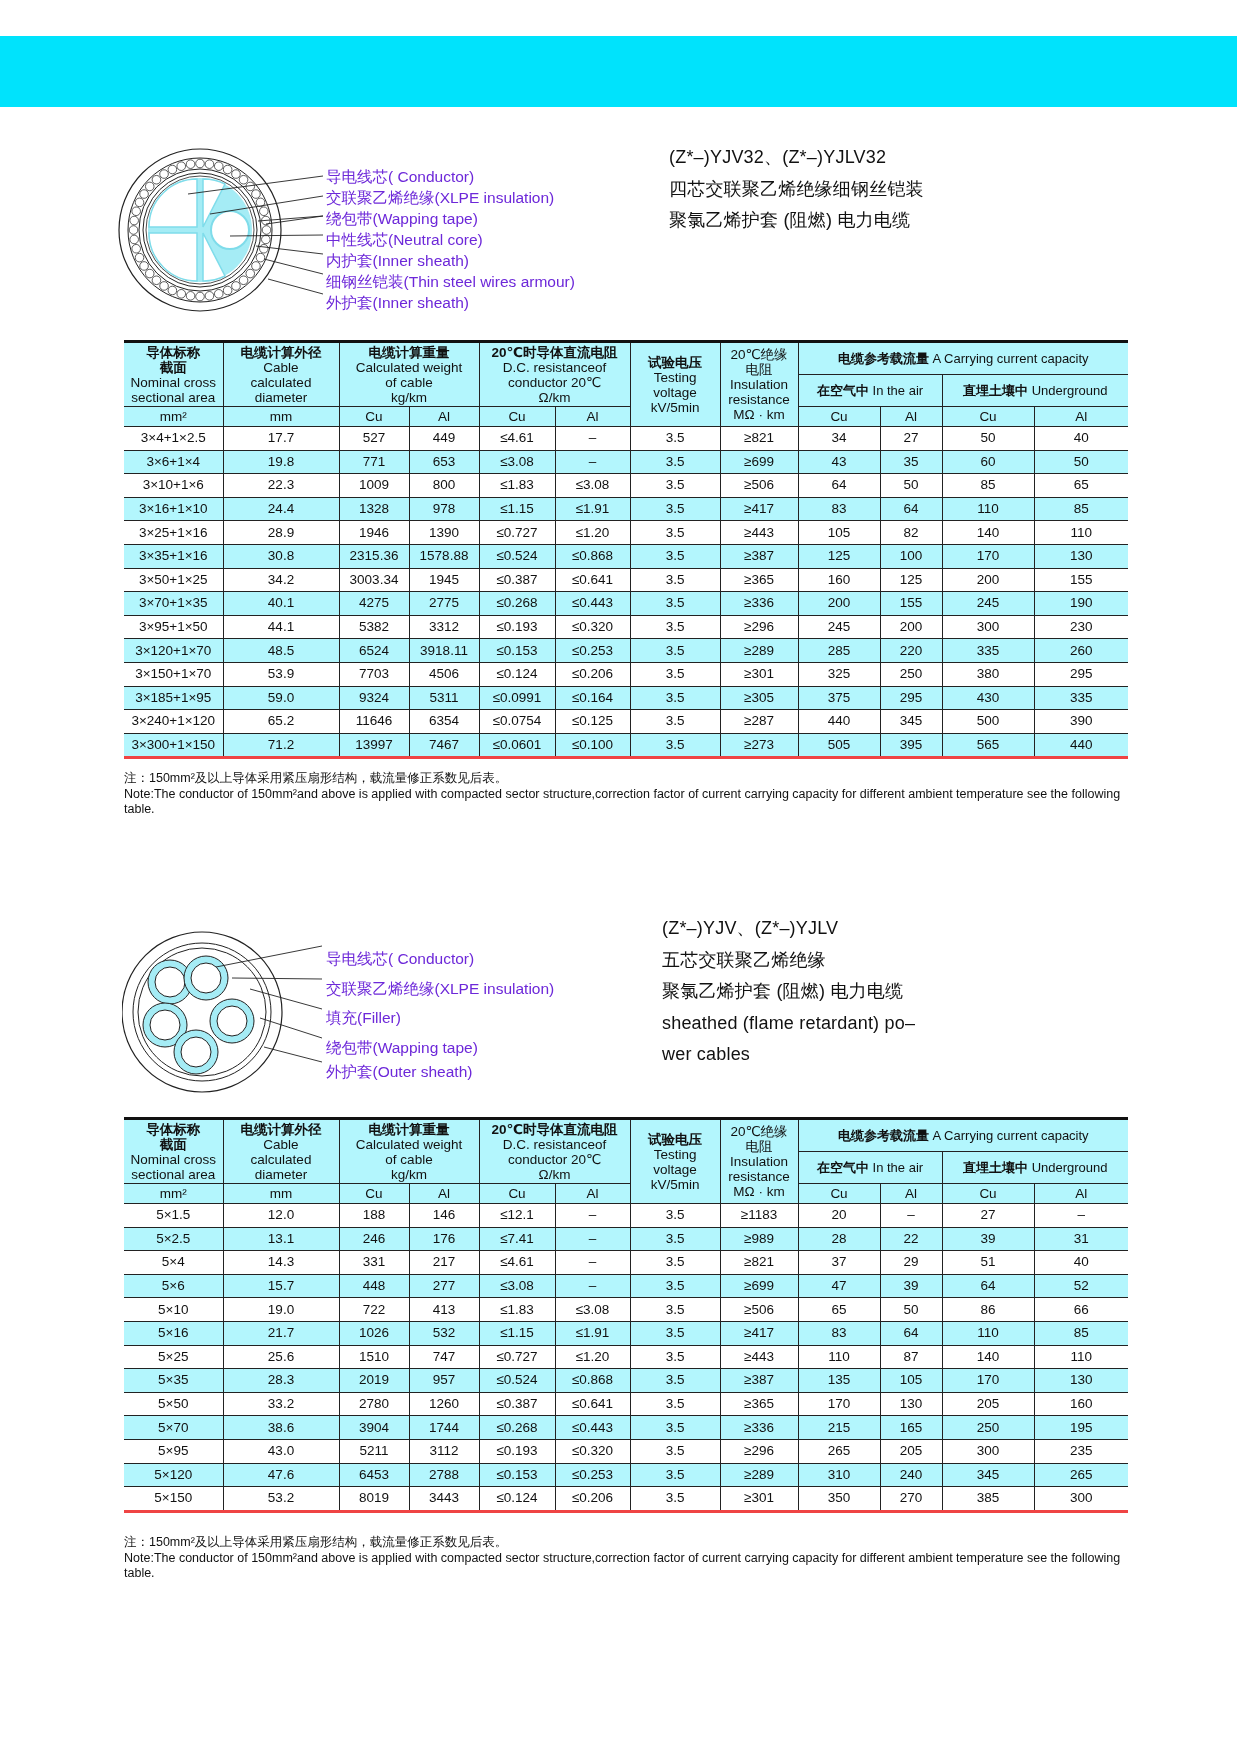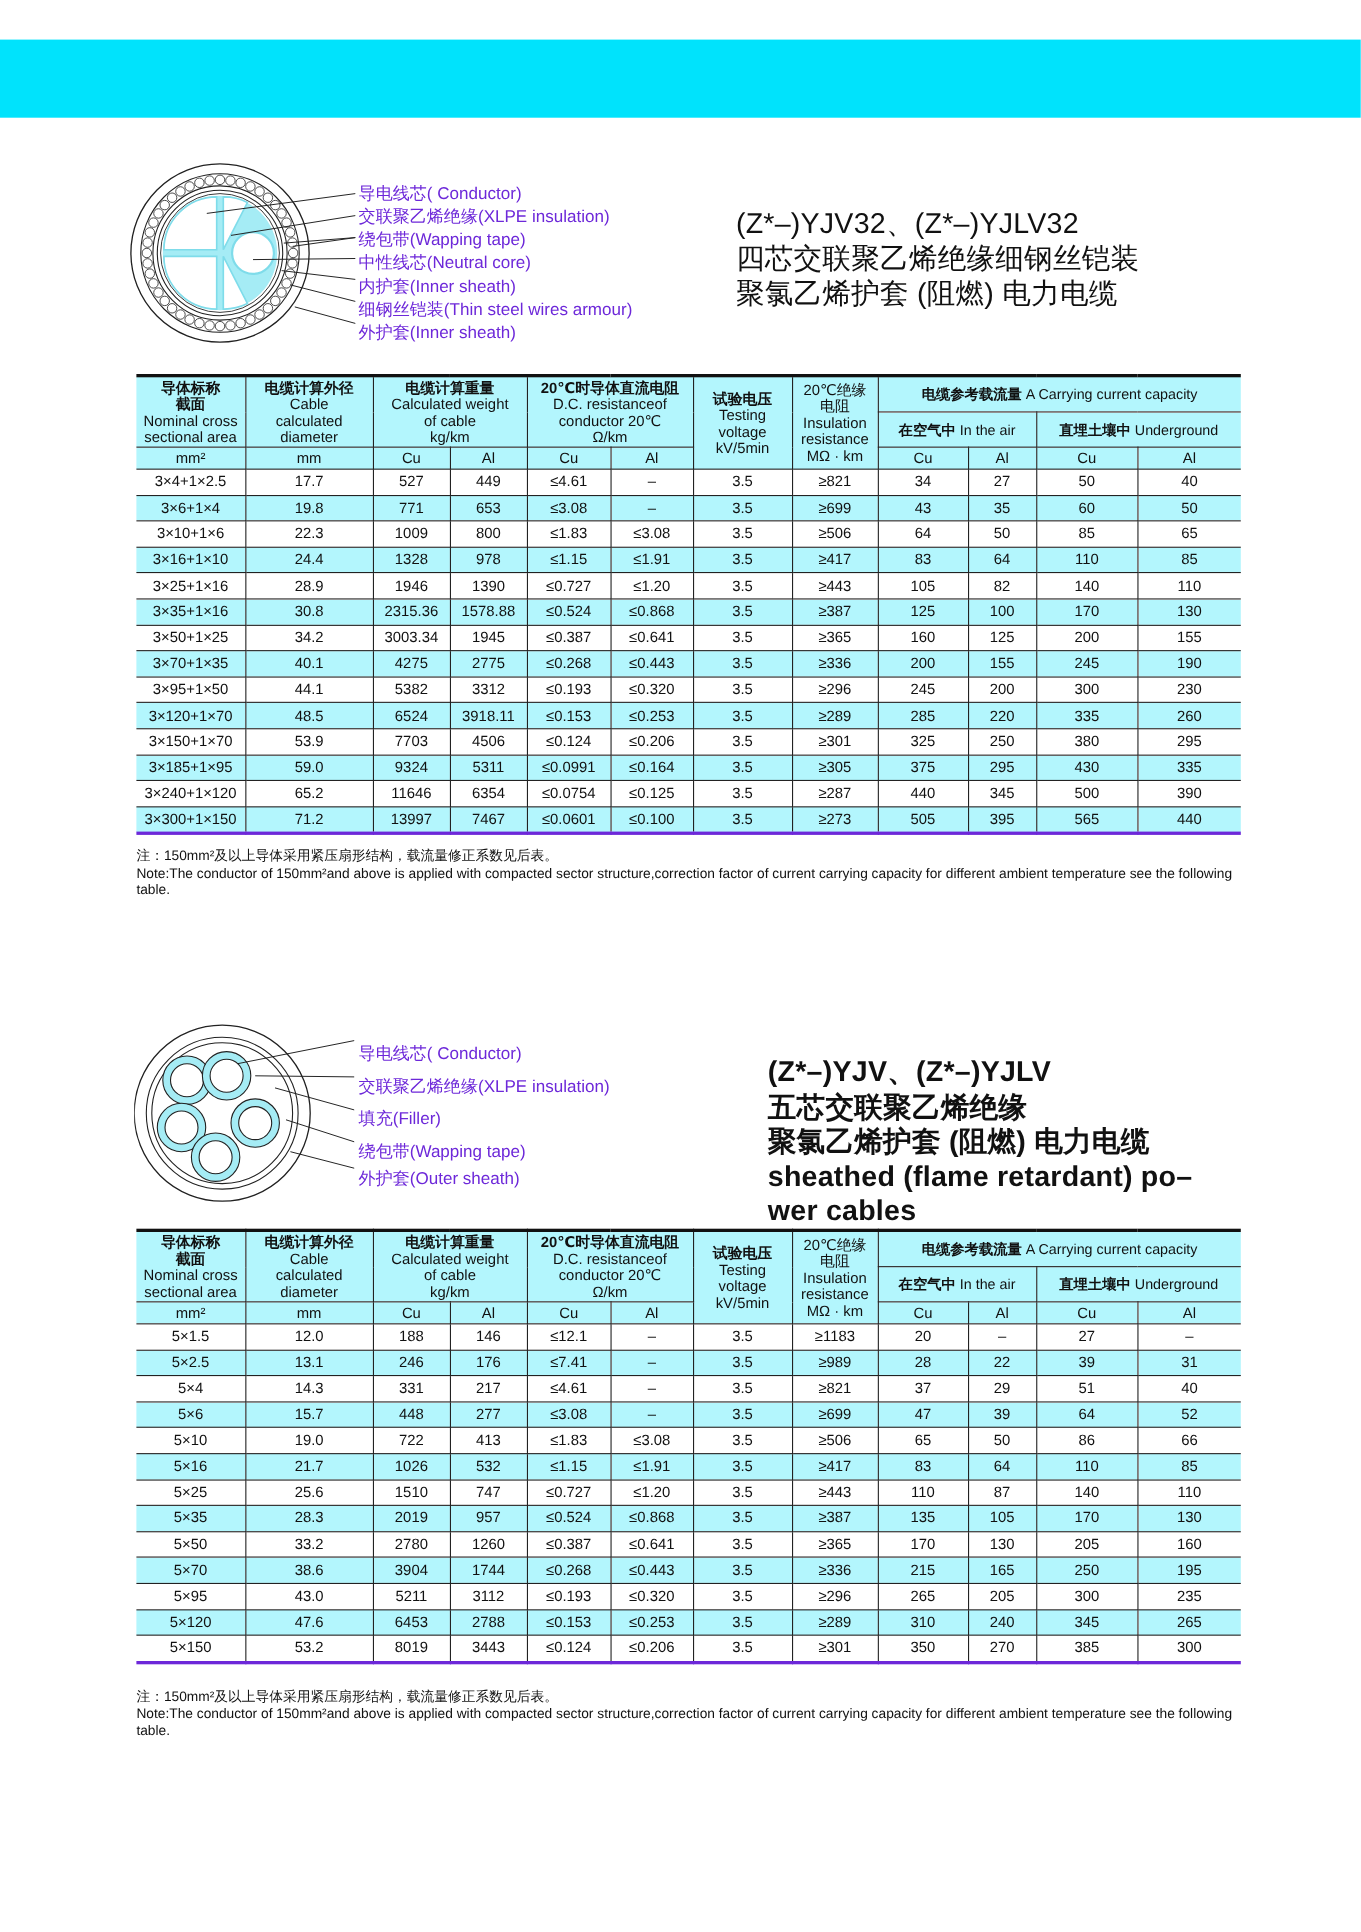--- a/index.html
+++ b/index.html
@@ -3,24 +3,24 @@
 <meta charset="utf-8">
 <style>
   html, body { margin:0; padding:0; background:#ffffff; }
   body { width:1237px; height:1756px; position:relative; overflow:hidden;
          font-family:"Liberation Sans","DejaVu Sans",sans-serif; color:#111; }
   .banner { position:absolute; left:0; top:36px; width:1237px; height:71px; background:#00e3fc; }
   .diagram { position:absolute; }
   .diagram svg { position:absolute; left:0; top:0; }
   .labels { position:absolute; font-size:15.5px; line-height:21px; color:#6d28d9; }
   .labels div { white-space:nowrap; }
-  .title-block { position:absolute; font-size:26px; line-height:31.5px; color:#111; letter-spacing:0.2px;margin-top:46px; }
+  .title-block { position:absolute; font-size:18px; line-height:31.5px; color:#111; letter-spacing:0.2px; }
   .title-block div { white-space:nowrap; }
   table.spec { position:absolute; left:124px; width:1004px; border-collapse:collapse; table-layout:fixed;
-               border-top:3px solid #111; border-bottom:3px solid #6d28d9; }
+               border-top:3px solid #111; border-bottom:3px solid #ef4444; }
   table.spec th, table.spec td { border:1px solid #222; text-align:center; padding:0; overflow:hidden; white-space:nowrap; }
   table.spec tr > :first-child { border-left:none; }
   table.spec tr > :last-child { border-right:none; }
   table.spec thead th { background:#b3f6fd; font-weight:normal; font-size:13.5px; line-height:15px; color:#111; }
   table.spec thead th.grp { font-size:13px; }
   table.spec thead th .zh { font-weight:bold; }
   table.spec tbody td { font-size:13.5px; height:22.6px; line-height:22px; color:#111; }
   table.spec tbody tr:nth-child(even) td { background:#b3f6fd; }
   .note { position:absolute; left:124px; width:1010px; font-size:12.5px; line-height:15.5px; color:#111; }
   .note .en { letter-spacing:0; }
@@ -430,21 +430,21 @@
     </g>
   </svg>
 </div>
 <div class="labels" style="left:326px;top:944px;line-height:29.5px;">
   <div>导电线芯( Conductor)</div>
   <div>交联聚乙烯绝缘(XLPE  insulation)</div>
   <div>填充(Filler)</div>
   <div style="line-height:29px;">绕包带(Wapping tape)</div>
   <div style="line-height:19px;">外护套(Outer sheath)</div>
 </div>
-<div class="title-block" style="left:698px;top:913px;font-weight:bold;">
+<div class="title-block" style="left:662px;top:913px;">
   <div>(Z*–)YJV、(Z*–)YJLV</div>
   <div>五芯交联聚乙烯绝缘</div>
   <div>聚氯乙烯护套 (阻燃) 电力电缆</div>
   <div>sheathed (flame retardant) po–</div>
   <div>wer cables</div>
 </div>
 
 <table class="spec" id="table2" style="top:1117px;">
   <colgroup>
     <col style="width:99px">

